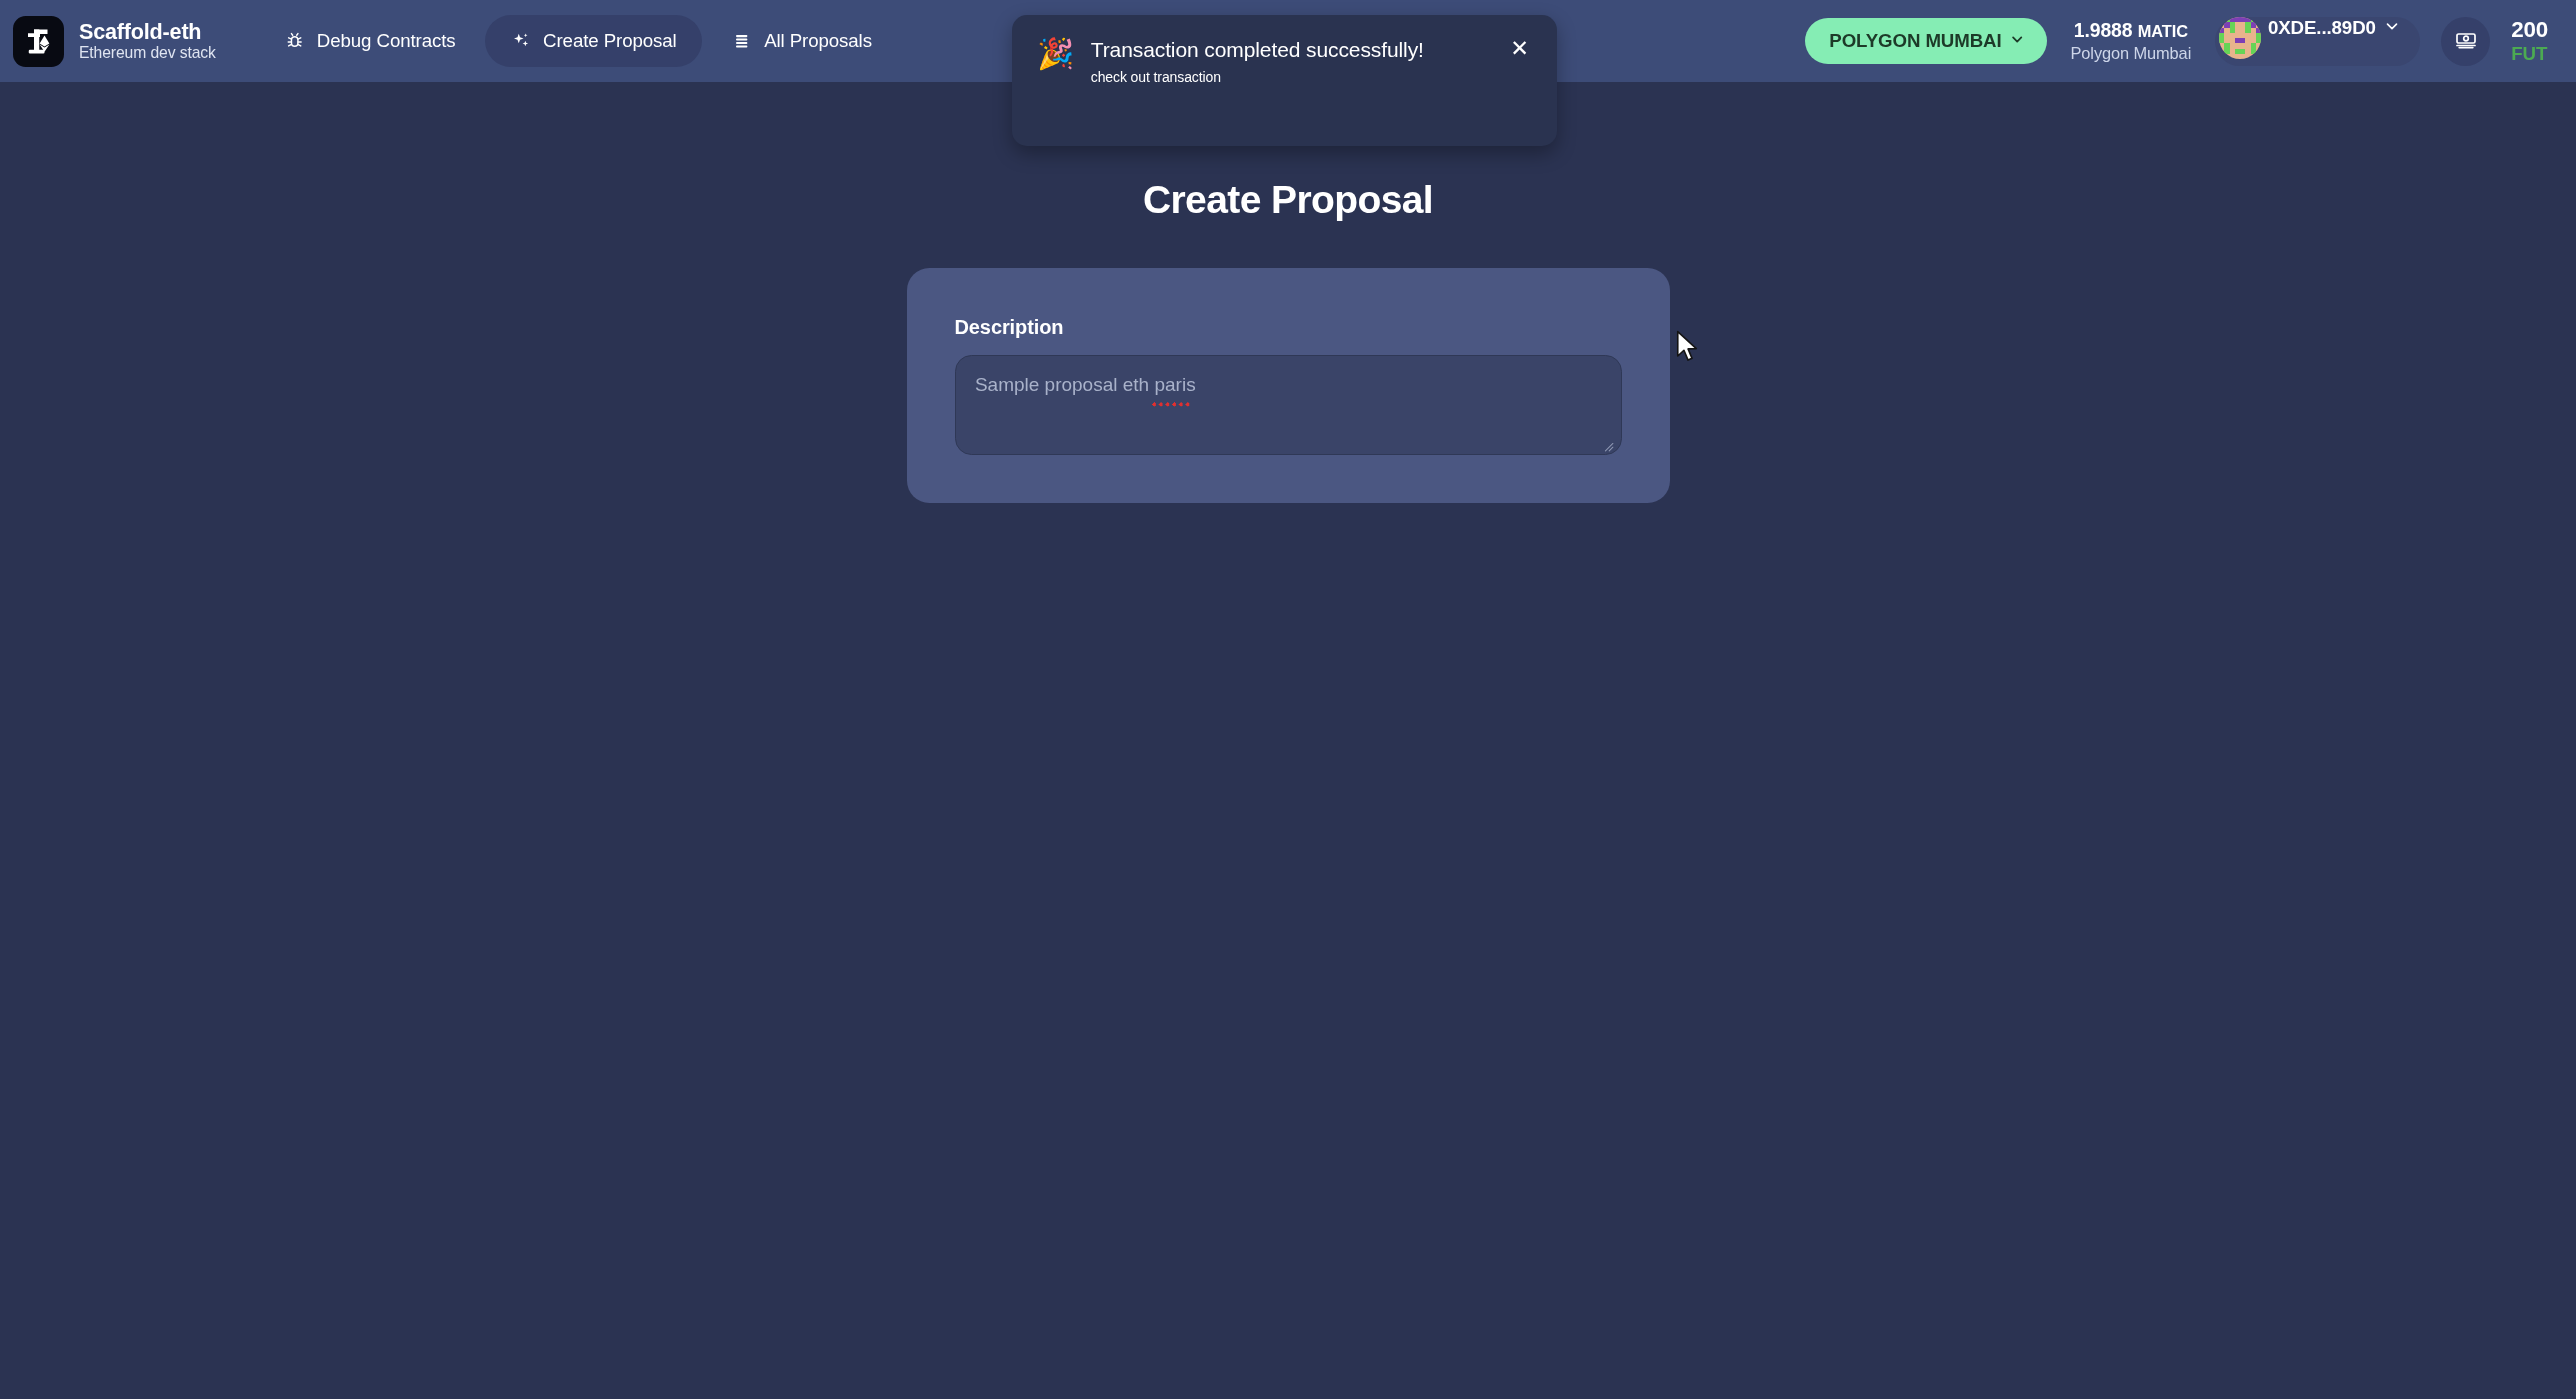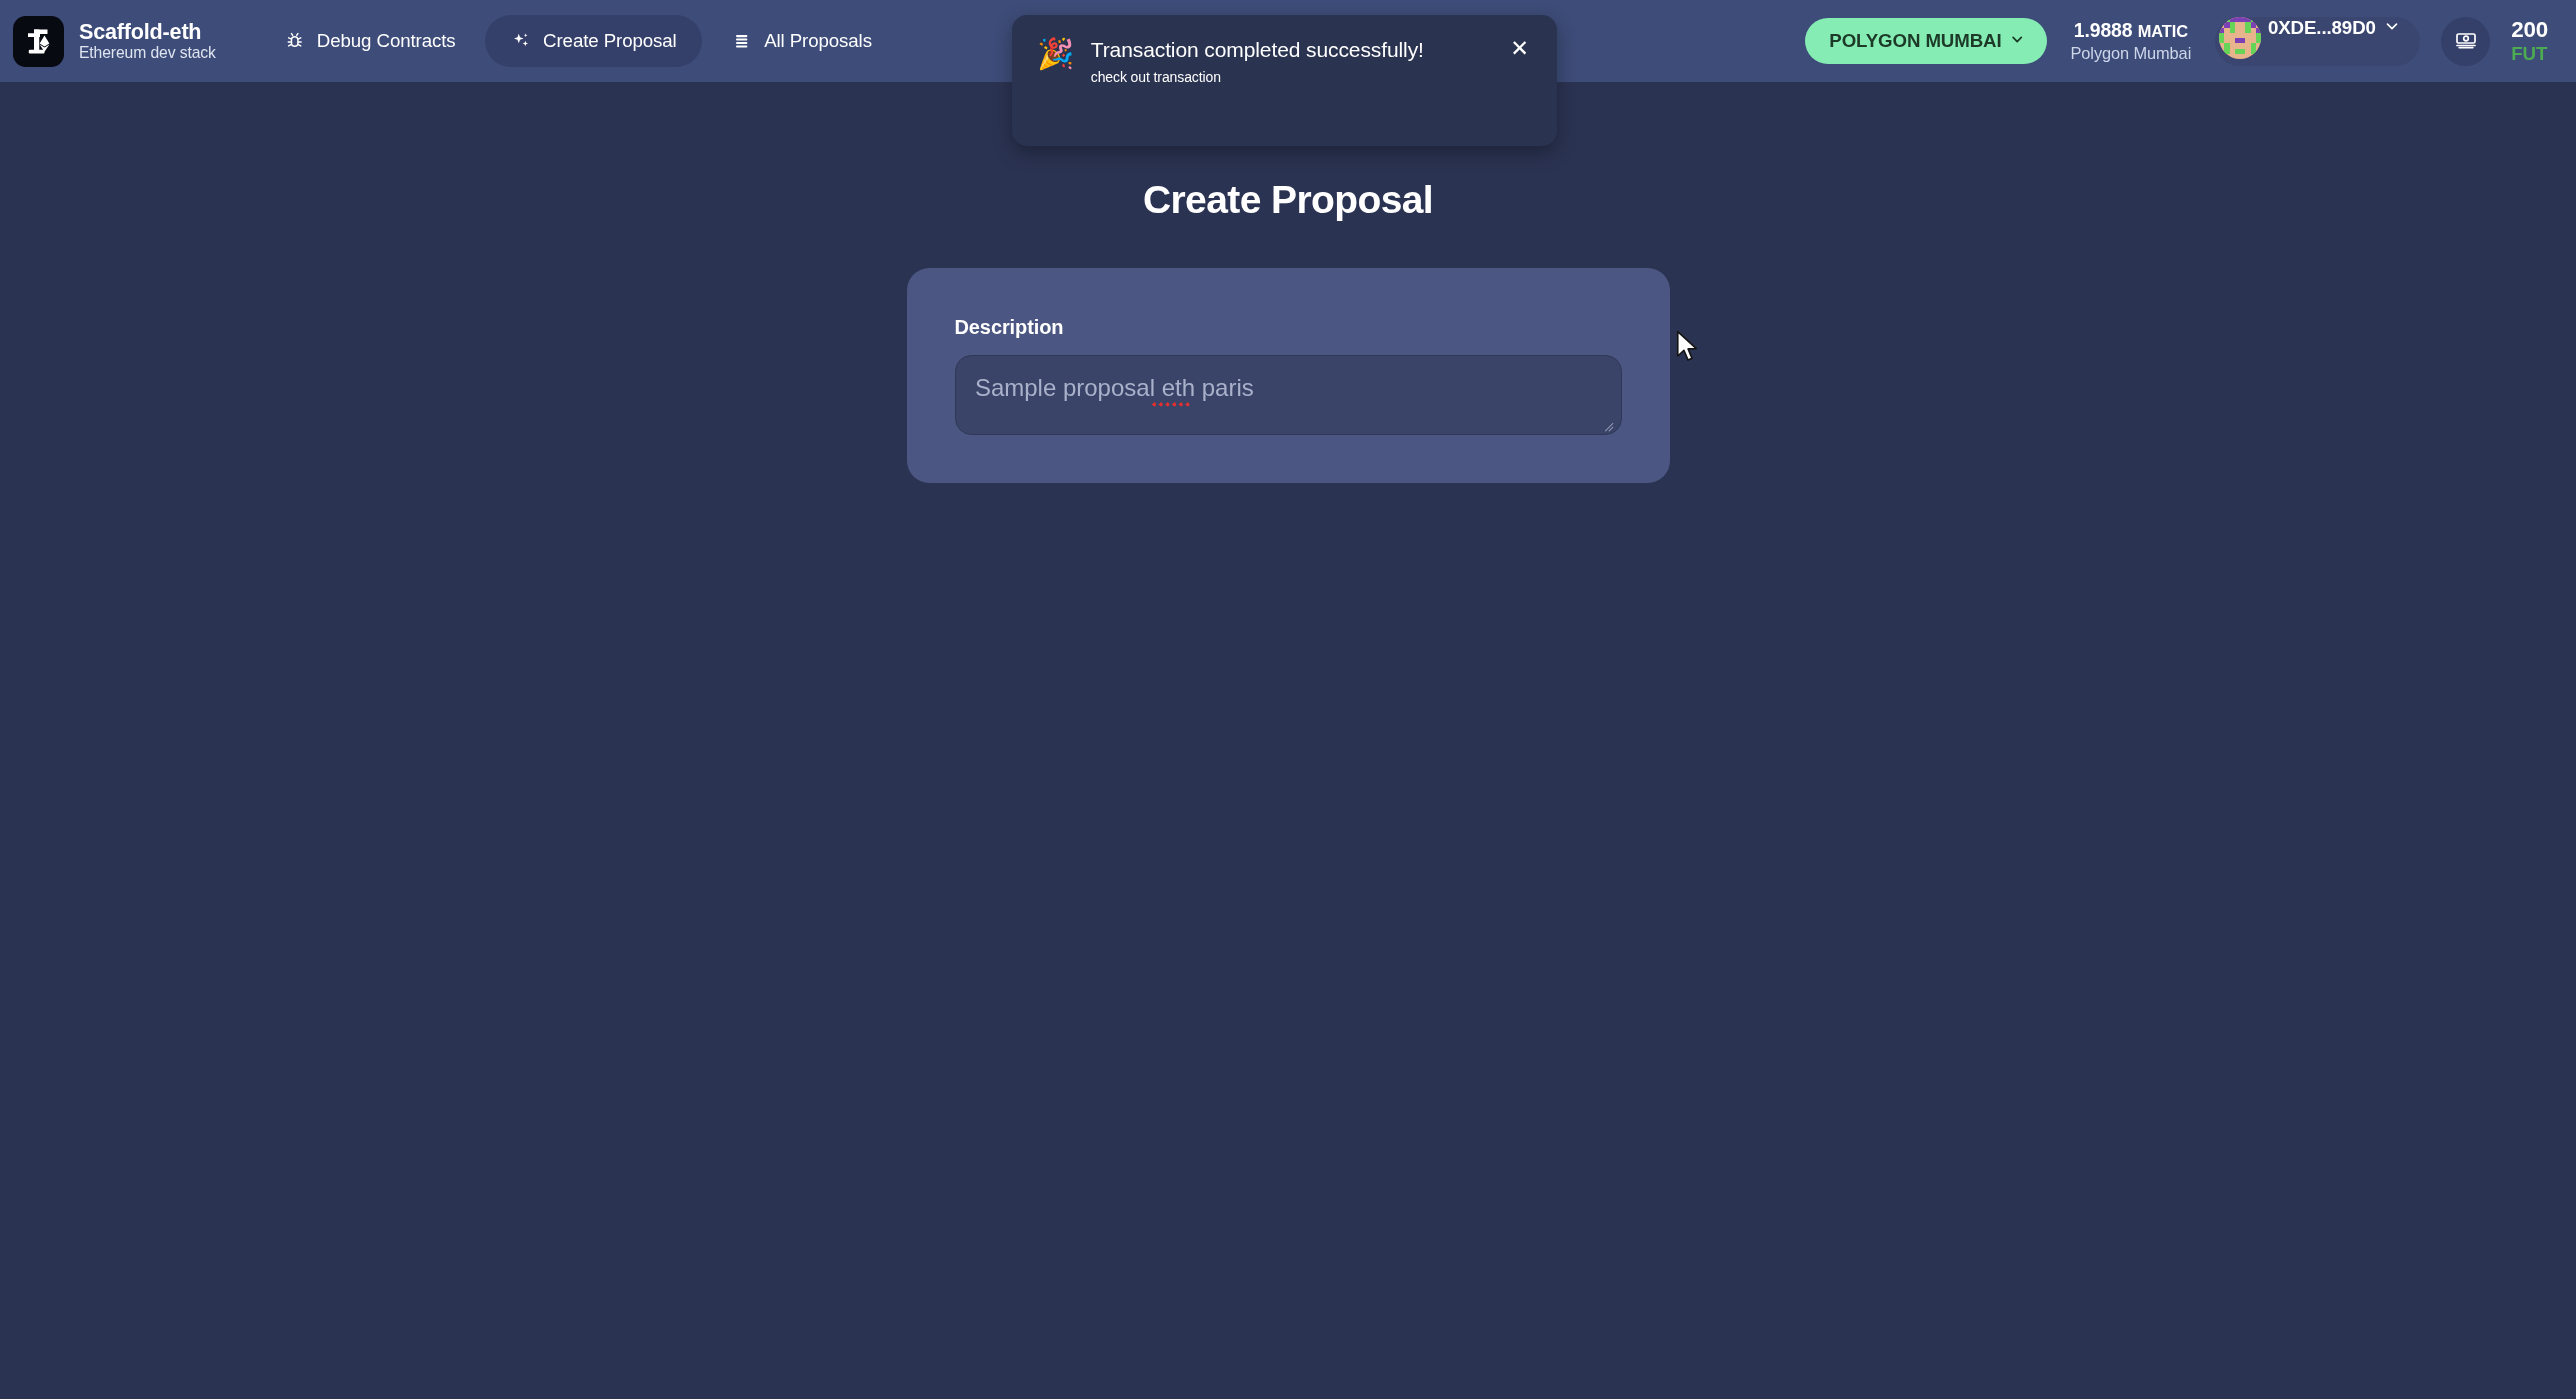--- a/index.html
+++ b/index.html
@@ -287,27 +287,27 @@
     color: #ffffff;
     letter-spacing: -0.1px;
     display: block;
     margin-bottom: 16.4px;
   }
 
   .textarea-wrap { position: relative; }
 
   .textarea {
     width: 100%;
-    height: 80px;
+    height: 100px;
     background: #3a4468;
     border: 1.5px solid #2f3856;
     border-radius: 16.4px;
     padding: 16.4px 19.4px;
     font-family: "Liberation Sans", sans-serif;
-    font-size: 24px;
+    font-size: 19px;
     color: #ffffff;
     resize: none;
     outline: none;
     line-height: 1.25;
     overflow: hidden;
   }
   .textarea::placeholder { color: #a9b2ca; }
 
   
   .spell-squiggle {

